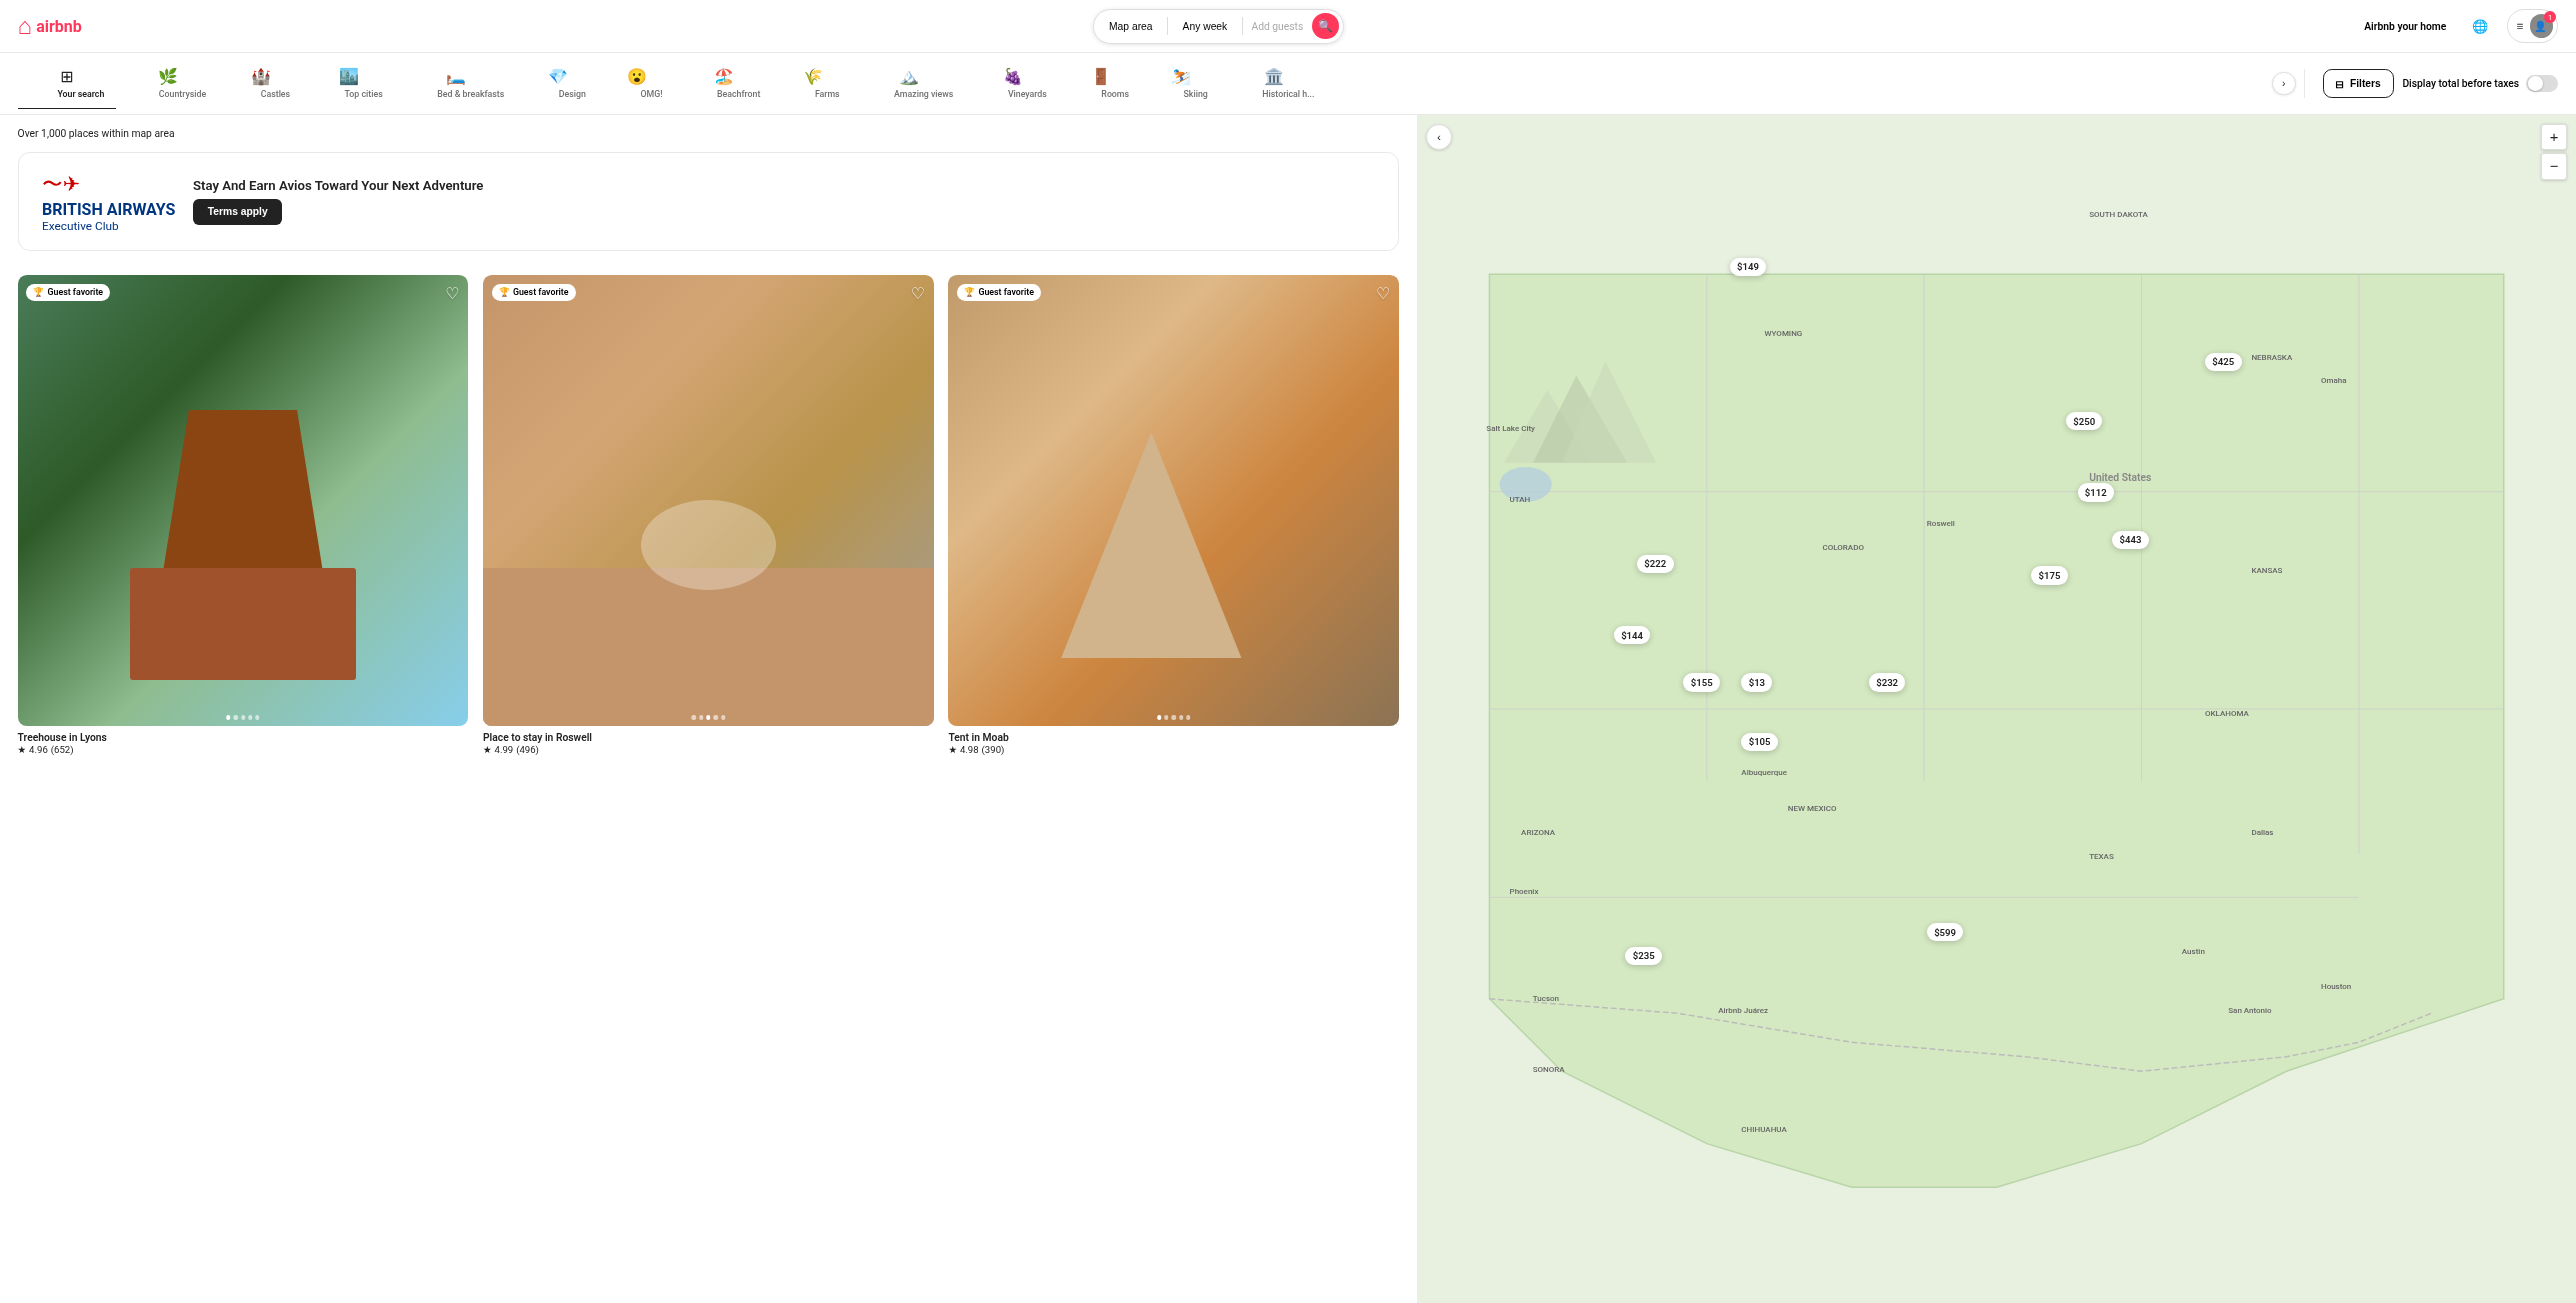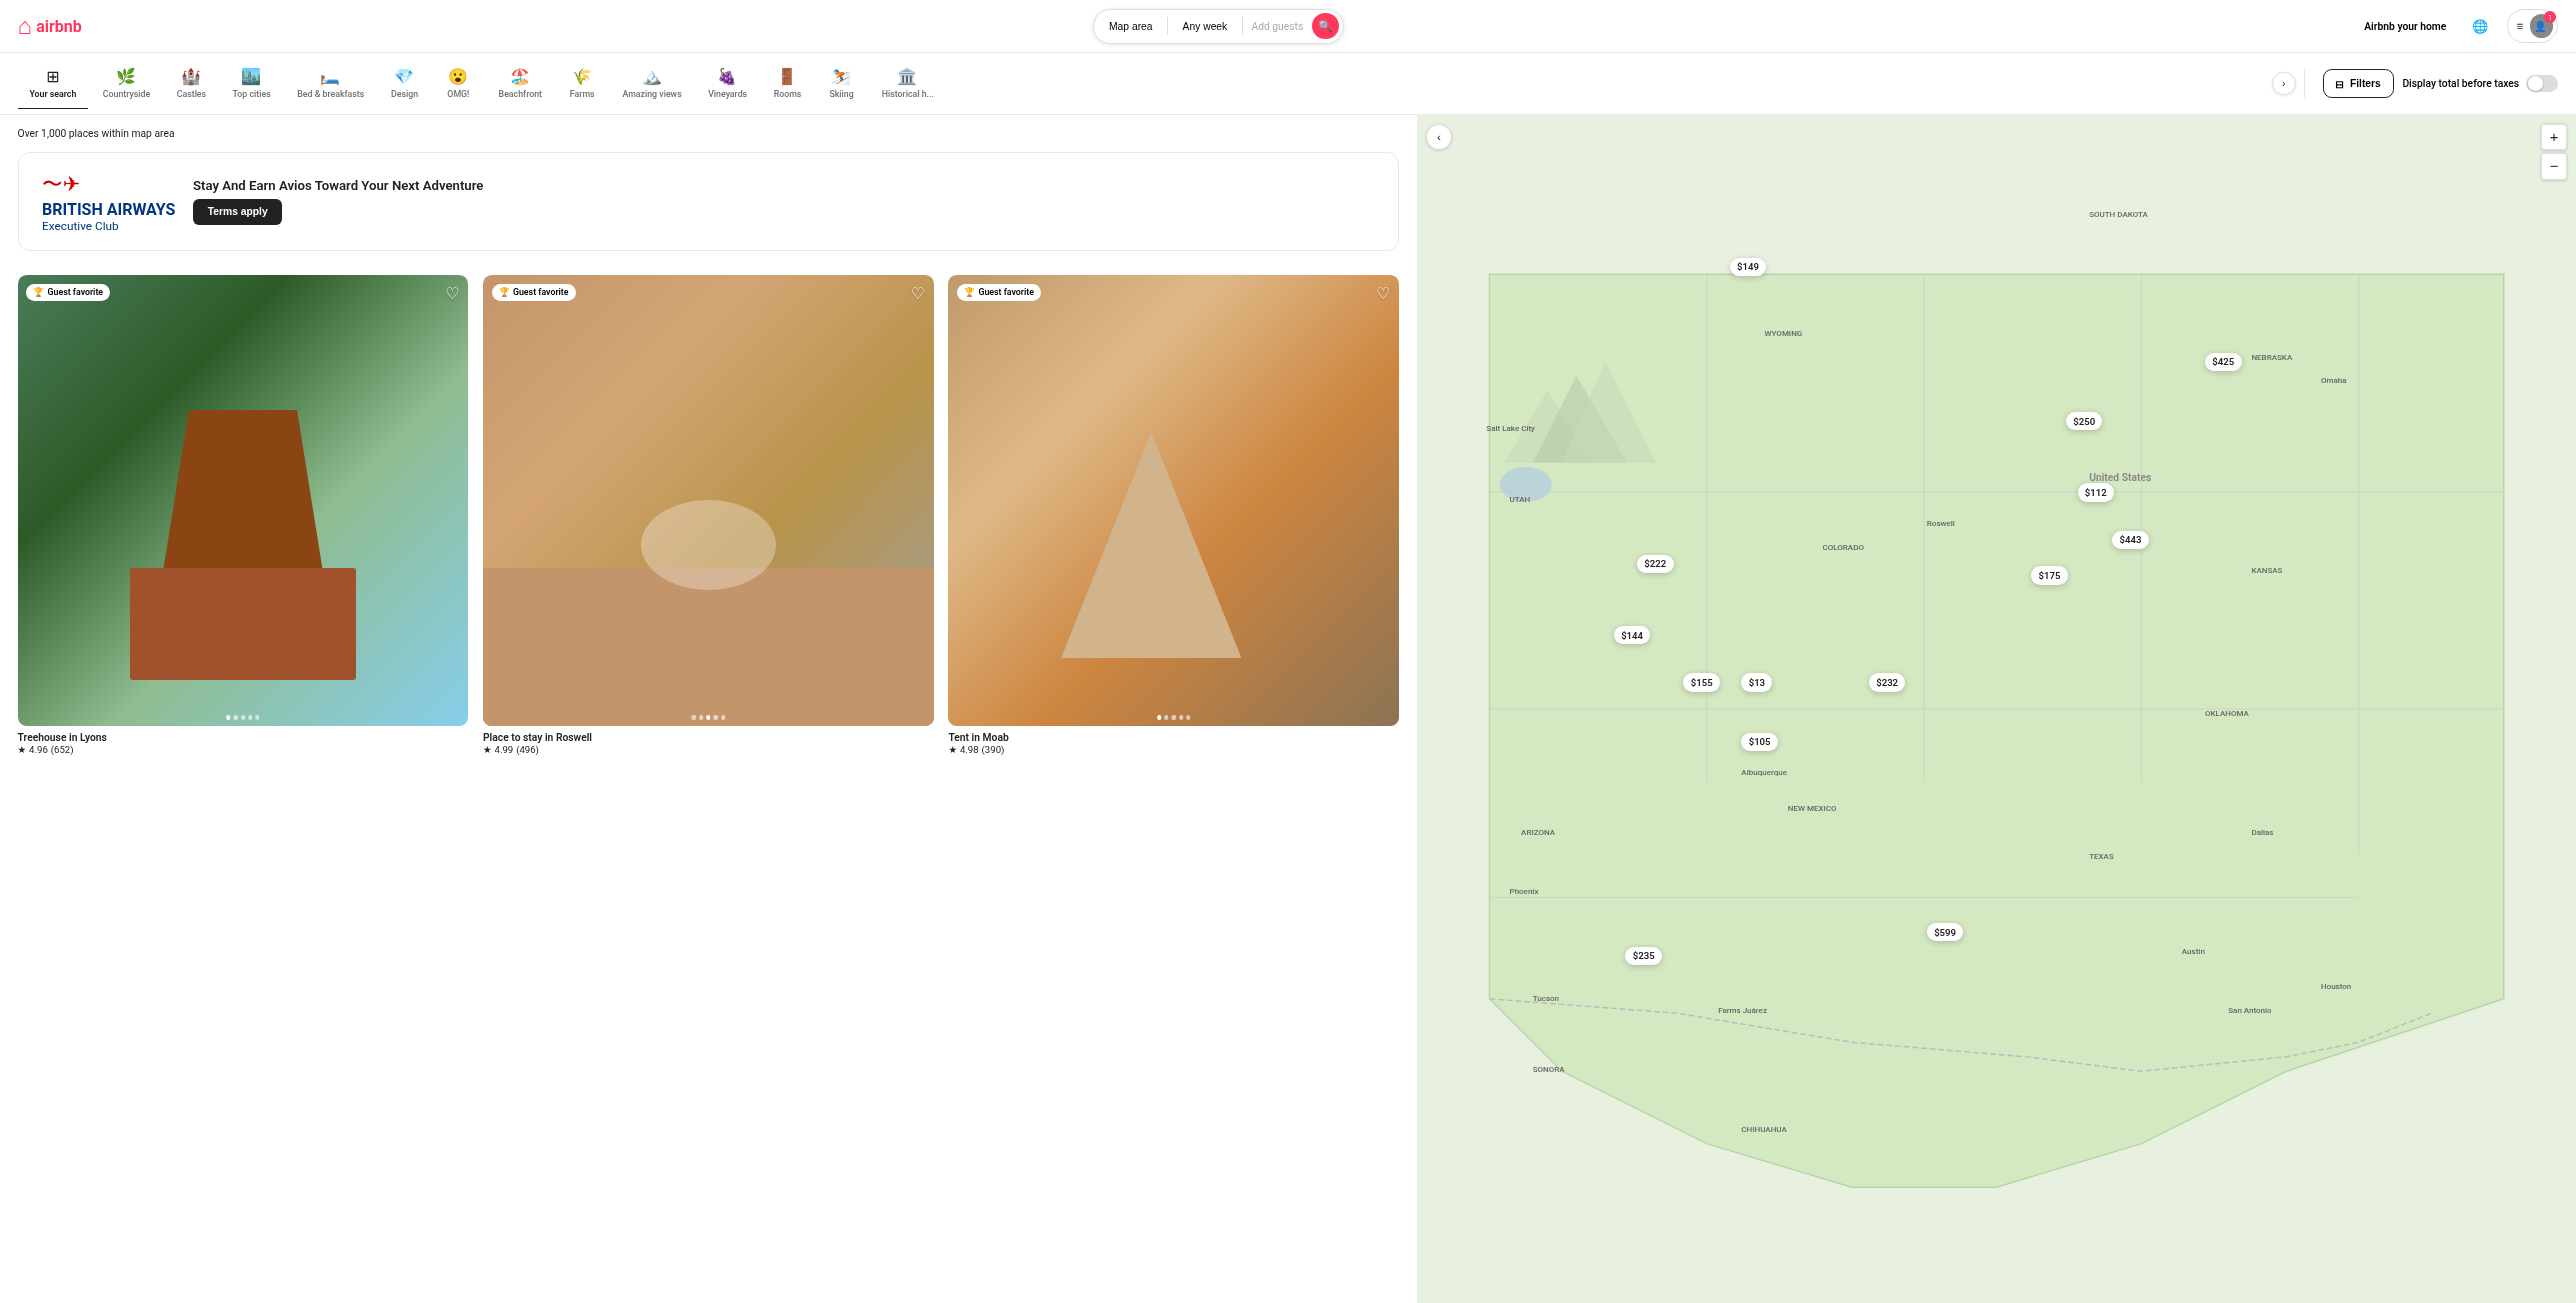--- a/index.html
+++ b/index.html
@@ -152,21 +152,21 @@
       gap: 2.9px;
       padding: 8.8px 11.8px;
       cursor: pointer;
       border-bottom: 1.5px solid transparent;
       white-space: nowrap;
       min-width: 51px;
     }
     .category-item.active { border-bottom-color: #222; }
     .category-item .icon { font-size: 16px; color: #717171; }
     .category-item.active .icon { color: #222; }
-    .category-item .label { font-size: 8.8px; color: #717171; font-weight: 500; }
+    .category-item .label { font-size: 8.8px; color: #717171; font-weight: 500; margin-left: 28px; }
     .category-item.active .label { color: #222; font-weight: 600; }
     .cat-separator {
       width: 0.7px;
       height: 29px;
       background: #e8e8e8;
       margin: 0 5.9px;
     }
     .cat-next-btn {
       width: 23.5px;
       height: 23.5px;
@@ -757,21 +757,21 @@
           <div class="map-label" style="top: 32%; left: 8%;">UTAH</div>
           <div class="map-label" style="top: 36%; left: 35%;">COLORADO</div>
           <div class="map-label" style="top: 26%; left: 6%;">Salt Lake City</div>
           <div class="map-label" style="top: 34%; left: 44%;">Roswell</div>
           <div class="map-label" style="top: 22%; left: 78%;">Omaha</div>
           <div class="map-label" style="top: 60%; left: 9%;">ARIZONA</div>
           <div class="map-label" style="top: 58%; left: 32%;">NEW MEXICO</div>
           <div class="map-label" style="top: 55%; left: 28%;">Albuquerque</div>
           <div class="map-label" style="top: 65%; left: 8%;">Phoenix</div>
           <div class="map-label" style="top: 74%; left: 10%;">Tucson</div>
-          <div class="map-label" style="top: 75%; left: 26%;">Farms Juárez</div>
+          <div class="map-label" style="top: 75%; left: 26%;">Airbnb Juárez</div>
           <div class="map-label" style="top: 80%; left: 10%;">SONORA</div>
           <div class="map-label" style="top: 85%; left: 28%;">CHIHUAHUA</div>
           <div class="map-label" style="top: 50%; left: 68%;">OKLAHOMA</div>
           <div class="map-label" style="top: 62%; left: 58%;">TEXAS</div>
           <div class="map-label" style="top: 60%; left: 72%;">Dallas</div>
           <div class="map-label" style="top: 70%; left: 66%;">Austin</div>
           <div class="map-label" style="top: 75%; left: 70%;">San Antonio</div>
           <div class="map-label" style="top: 73%; left: 78%;">Houston</div>
         </div>
 

